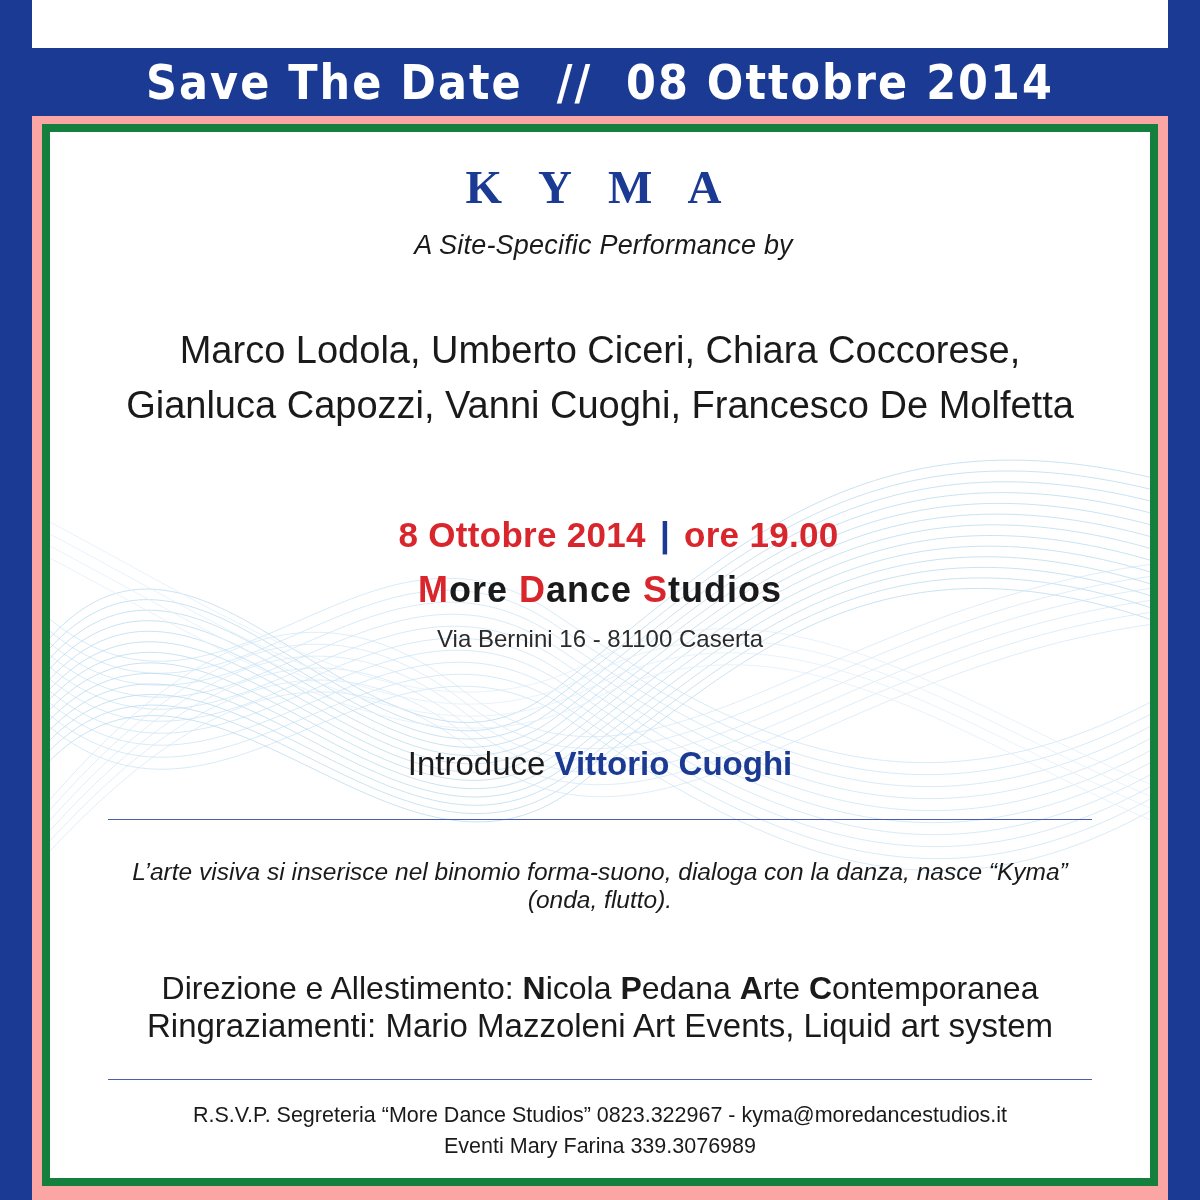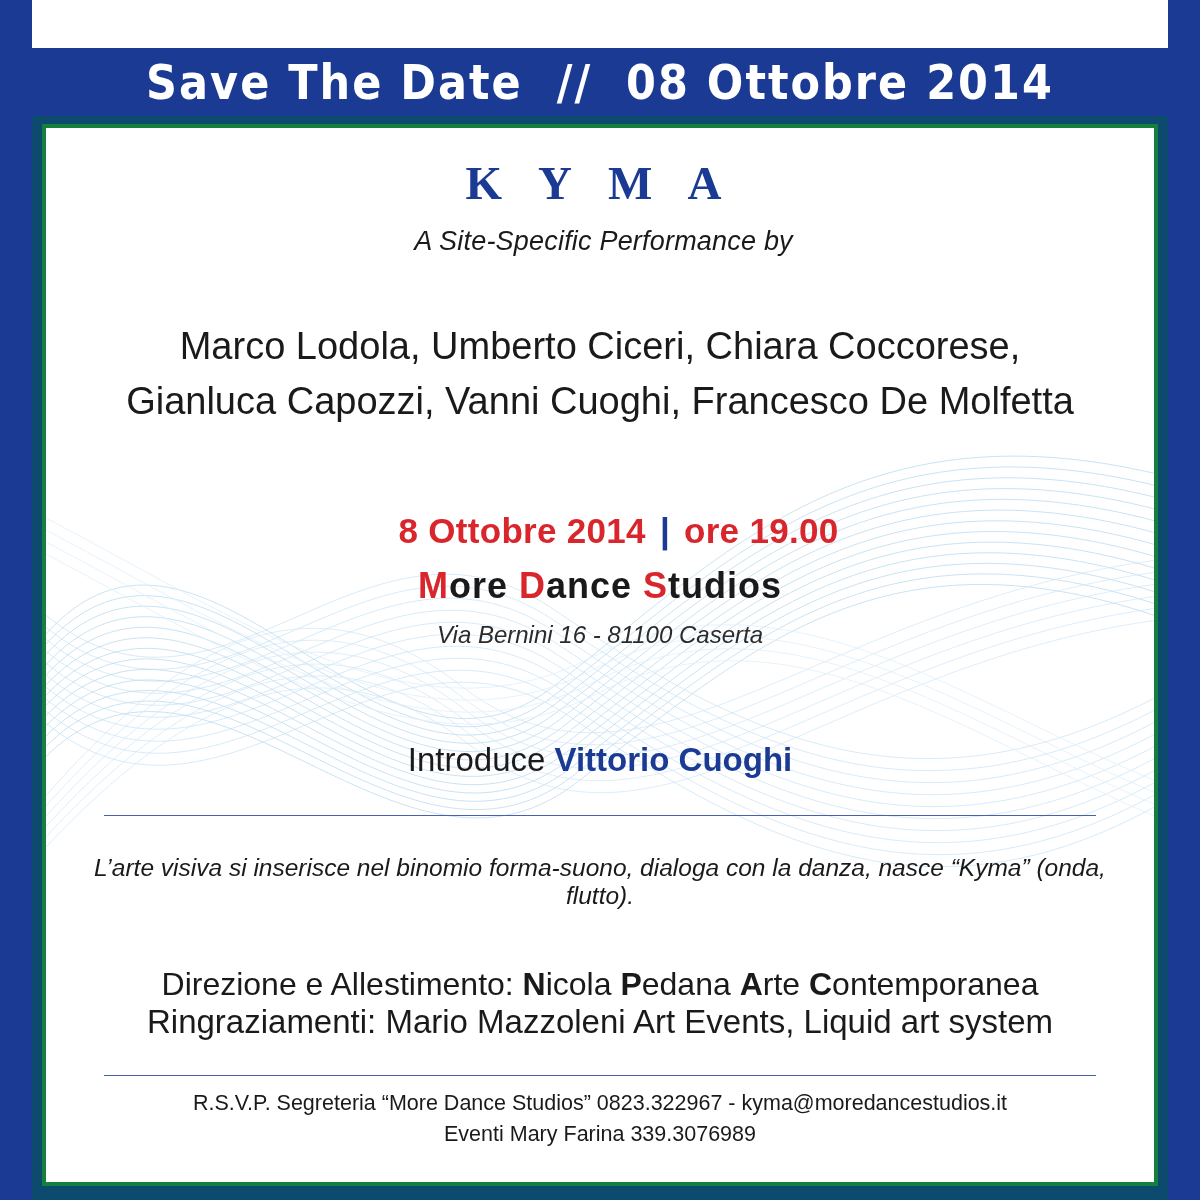--- a/index.html
+++ b/index.html
@@ -17,21 +17,21 @@
   
   .flyer {
     position: relative;
     width: 1200px;
     height: 1200px;
     box-sizing: border-box;
     border-left: 32px solid #1b3a93;
     border-right: 32px solid #1b3a93;
     border-top: 0;
     border-bottom: 0;
-    background: #0c4a6e;
+    background: #fca5a5;
   }
   .top-white-strip {
     position: absolute;
     top: 0; left: 0; right: 0;
     height: 48px;
     background: #ffffff;
   }
   
   .banner {
     position: absolute;
@@ -55,21 +55,21 @@
     transform: scaleY(1.12);
   }
 
   
   .inner-box {
     position: absolute;
     top: 124px;
     left: 10px;
     right: 10px;
     bottom: 14px;
-    border: 4px solid #15803d;
+    border: 8px solid #15803d;
     box-sizing: border-box;
     overflow: hidden;
     background: #ffffff;
   }
 
   
   .waves {
     position: absolute;
     left: 0;
     top: 230px;
@@ -127,21 +127,20 @@
     margin-top: 14px;
     font-size: 36px;
     font-weight: bold;
     color: #1a1a1a;
     letter-spacing: 1px;
   }
   .venue .cap { color: #d8262c; }
   .address {
     margin-top: 14px;
     font-size: 24px;
-    font-style: italic;
     color: #2b2b2b;
   }
 
   .introduce {
     margin-top: 92px;
     font-size: 33px;
     color: #1a1a1a;
   }
   .introduce .name {
     color: #1b3a93;
@@ -174,21 +173,21 @@
     color: #1a1a1a;
   }
 
   .rule2 {
     height: 0;
     border-top: 1.5px solid #4a5fae;
     margin: 34px 58px 0 58px;
   }
 
   .rsvp {
-    margin-top: 12px;
+    margin-top: 20px;
     font-size: 21.5px;
     color: #1a1a1a;
     line-height: 1.45;
   }
 </style>
 </head>
 <body>
 
 <div class="flyer">
 

